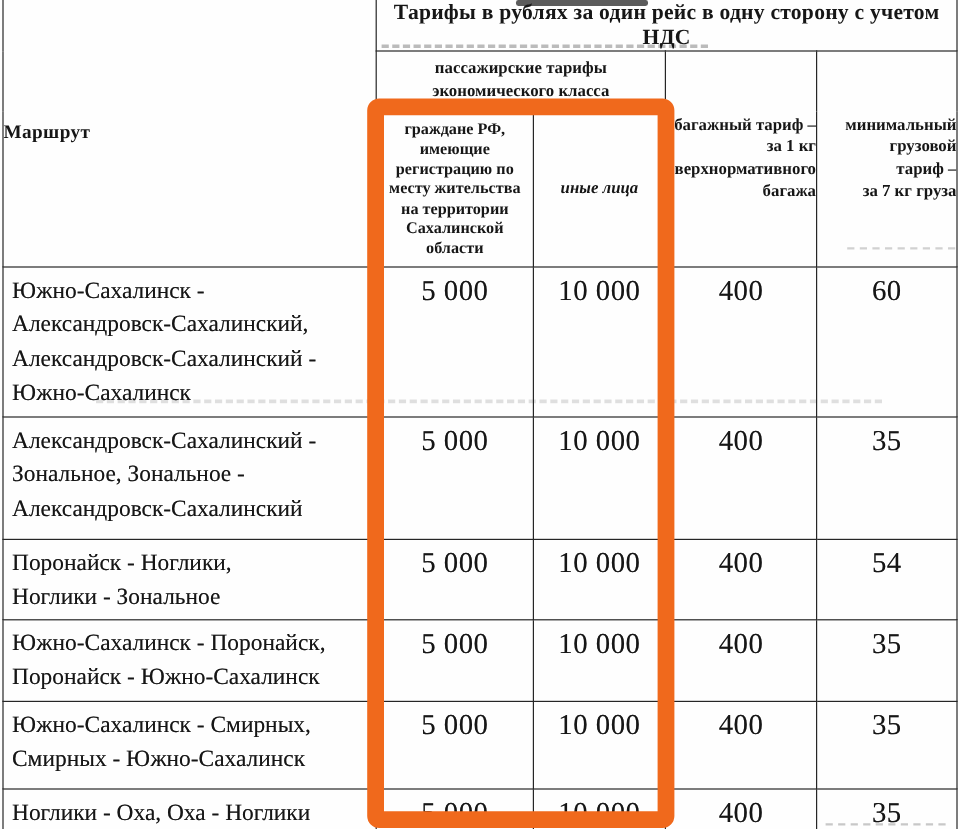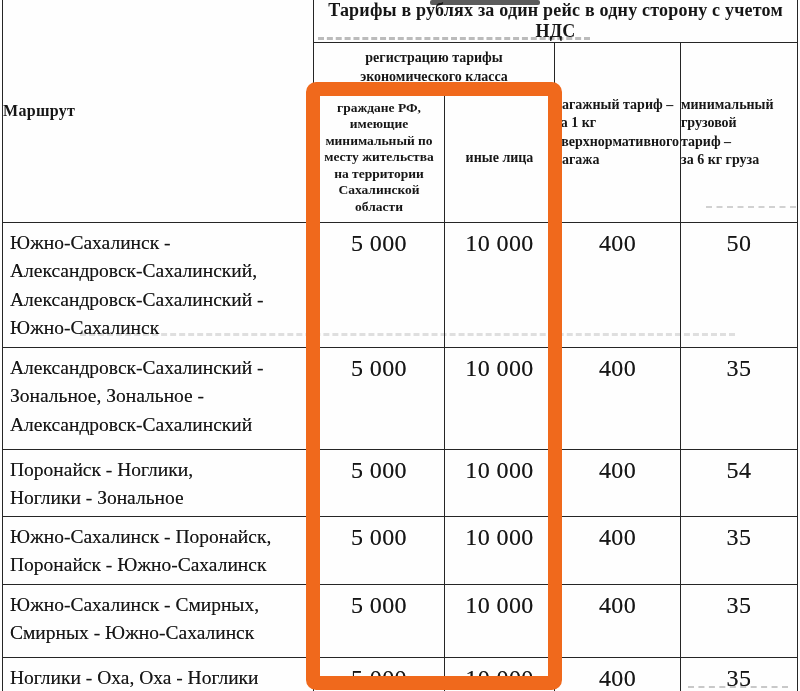--- a/index.html
+++ b/index.html
@@ -45,25 +45,25 @@
     text-align: center; vertical-align: middle;
     white-space: pre-line; line-height: 1.3;
   }
   .c-resident {
     font-weight: bold; font-size: 13.5px;
     text-align: center; vertical-align: middle;
     white-space: pre-line; line-height: 1.22;
   }
   .c-other {
     font-weight: bold; font-size: 14px;
-    text-align: center; vertical-align: middle;
+    text-align: center; vertical-align: middle; font-style: italic;
   }
   .c-baggage, .c-cargo {
     font-weight: bold; font-size: 14px;
-    text-align: left; vertical-align: middle;
+    text-align: right; vertical-align: middle;
     white-space: pre-line; line-height: 1.3;
   }
 
   
   tr.row-a { height: 31px; }
   tr.row-b { height: 50px; }
   tr.row-c { height: 130px; }
   tr.r1 { height: 125px; margin-top: 36px; }
   tr.r2 { height: 102px; }
   tr.r3 { height: 67px; }
@@ -126,51 +126,51 @@
       <col style="width:110px">
       <col style="width:126px">
       <col style="width:117px">
     </colgroup>
     <tbody>
       <tr class="row-a top-row">
         <td class="c-route-head" rowspan="3">Маршрут</td>
         <td class="c-title" colspan="4">Тарифы в рублях за один рейс в одну сторону с учетом НДС</td>
       </tr>
       <tr class="row-b">
-        <td class="c-passenger" colspan="2">регистрацию тарифы
+        <td class="c-passenger" colspan="2">пассажирские тарифы
 экономического класса</td>
         <td class="c-baggage" rowspan="2">багажный тариф –
 за 1 кг
 сверхнормативного
 багажа</td>
         <td class="c-cargo" rowspan="2">минимальный
 грузовой
 тариф –
-за 6 кг груза</td>
+за 7 кг груза</td>
       </tr>
       <tr class="row-c">
         <td class="c-resident">граждане РФ,
 имеющие
-минимальный по
+регистрацию по
 месту жительства
 на территории
 Сахалинской
 области</td>
         <td class="c-other">иные лица</td>
       </tr>
 
       <tr class="r1">
         <td class="route">Южно-Сахалинск -
 Александровск-Сахалинский,
 Александровск-Сахалинский -
 Южно-Сахалинск</td>
         <td class="num">5 000</td>
         <td class="num">10 000</td>
         <td class="num">400</td>
-        <td class="num">50</td>
+        <td class="num">60</td>
       </tr>
       <tr class="r2">
         <td class="route">Александровск-Сахалинский -
 Зональное, Зональное -
 Александровск-Сахалинский</td>
         <td class="num">5 000</td>
         <td class="num">10 000</td>
         <td class="num">400</td>
         <td class="num">35</td>
       </tr>

